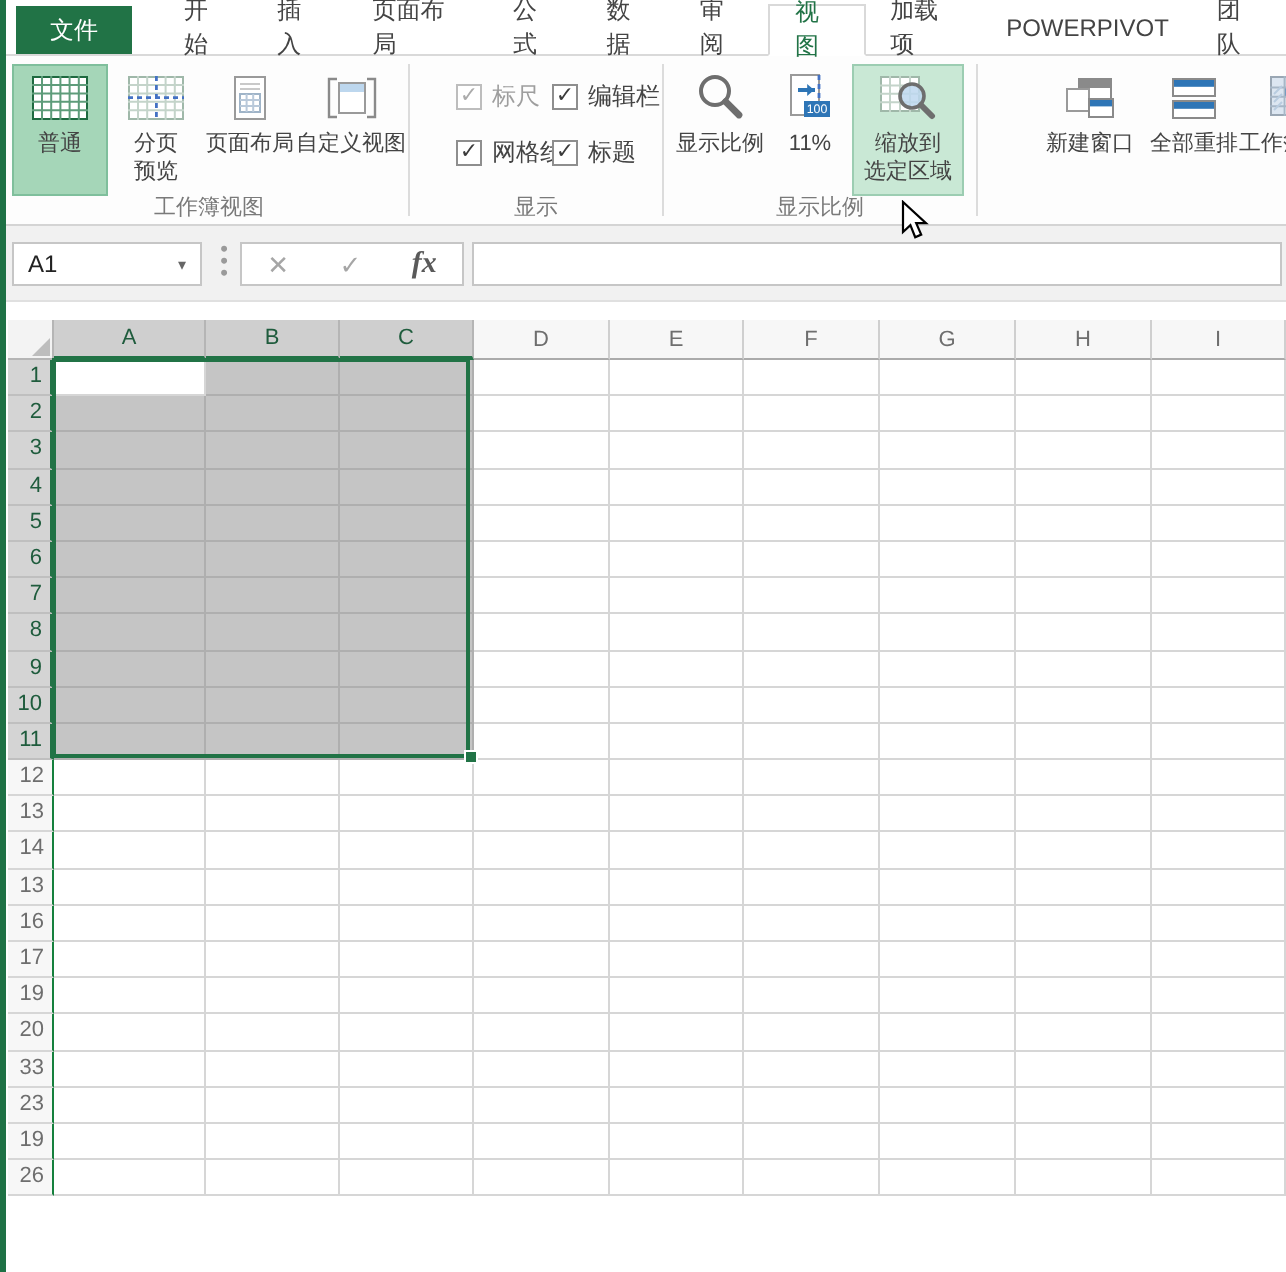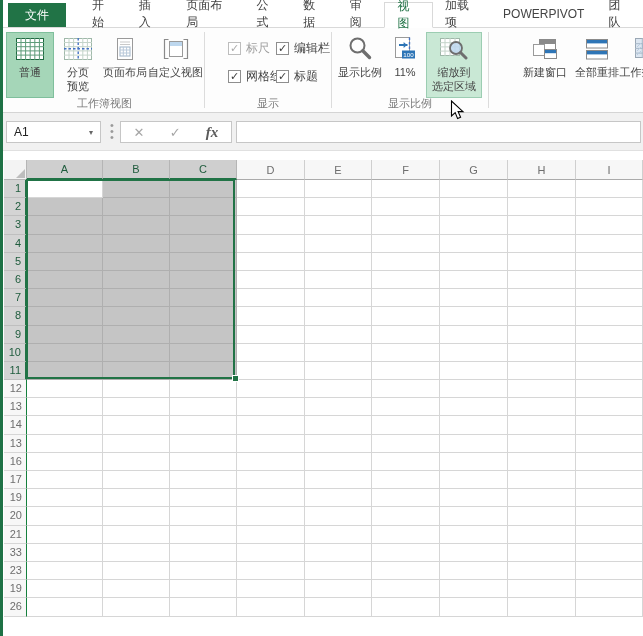--- a/index.html
+++ b/index.html
@@ -520,32 +520,20 @@
         <div class="cell" style="width: 67px;"></div>
         <div class="cell" style="width: 67px;"></div>
         <div class="cell" style="width: 68px;"></div>
         <div class="cell" style="width: 67px;"></div>
         <div class="cell" style="width: 68px;"></div>
         <div class="cell" style="width: 68px;"></div>
         <div class="cell" style="width: 68px;"></div>
         <div class="cell" style="width: 67px;"></div>
       </div>
       <div class="gridrow">
-        <div class="rowhdr">21</div>
-        <div class="cell" style="width: 76px;"></div>
-        <div class="cell" style="width: 67px;"></div>
-        <div class="cell" style="width: 67px;"></div>
-        <div class="cell" style="width: 68px;"></div>
-        <div class="cell" style="width: 67px;"></div>
-        <div class="cell" style="width: 68px;"></div>
-        <div class="cell" style="width: 68px;"></div>
-        <div class="cell" style="width: 68px;"></div>
-        <div class="cell" style="width: 67px;"></div>
-      </div>
-      <div class="gridrow">
         <div class="rowhdr">33</div>
         <div class="cell" style="width: 76px;"></div>
         <div class="cell" style="width: 67px;"></div>
         <div class="cell" style="width: 67px;"></div>
         <div class="cell" style="width: 68px;"></div>
         <div class="cell" style="width: 67px;"></div>
         <div class="cell" style="width: 68px;"></div>
         <div class="cell" style="width: 68px;"></div>
         <div class="cell" style="width: 68px;"></div>
         <div class="cell" style="width: 67px;"></div>

